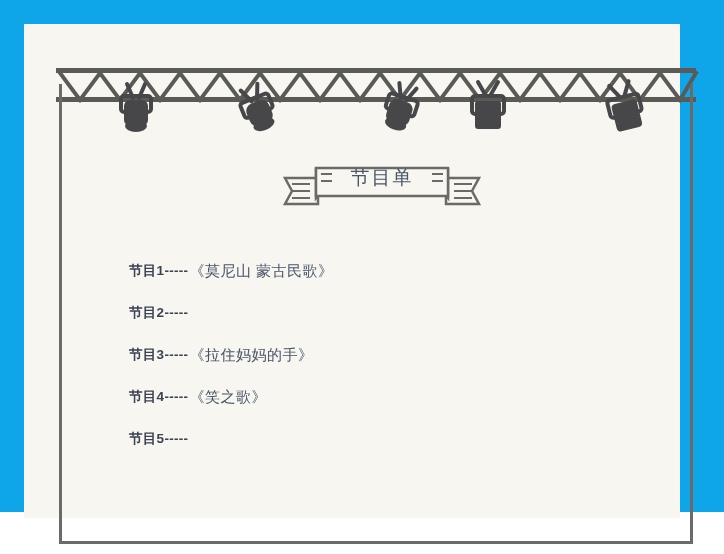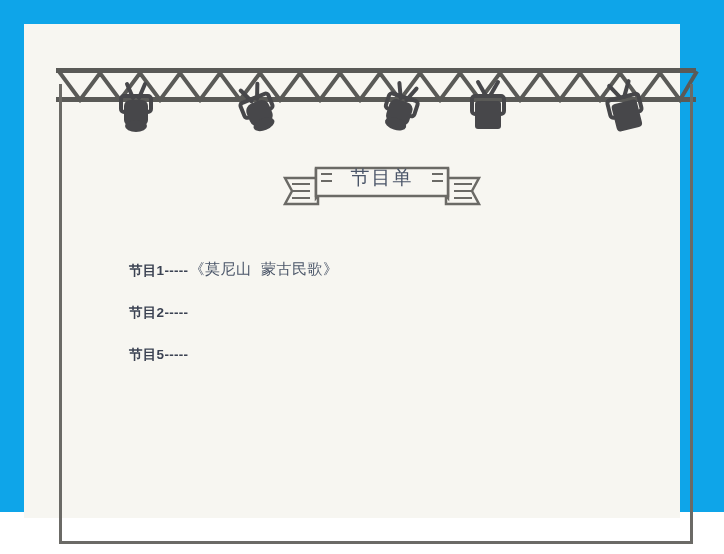--- a/index.html
+++ b/index.html
@@ -95,21 +95,21 @@
     align-items: flex-start;
   }
   .program-label {
     font-family: "Liberation Sans", sans-serif;
     font-size: 13.5px;
     font-weight: bold;
     color: #3b4252;
     letter-spacing: 0.3px;
   }
   .program-title {
-    font-family: Liberation Mono, monospace;
+    font-family: Liberation Sans, sans-serif;
     font-size: 15px;
     color: #4a5568;
     margin-left: 1px;
     letter-spacing: 0.5px;
   }
 </style>
 </head>
 <body>
 
 <div id="page">
@@ -219,21 +219,29 @@
 
       <div class="program-row">
         <span class="program-label">节目1-----</span>
         <span class="program-title">《莫尼山 蒙古民歌》</span>
       </div>
 
       <div class="program-row">
         <span class="program-label">节目2-----</span>
       </div>
 
-
+      <div class="program-row">
+        <span class="program-label">节目3-----</span>
+        <span class="program-title">《拉住妈妈的手》</span>
+      </div>
+
+      <div class="program-row">
+        <span class="program-label">节目4-----</span>
+        <span class="program-title">《笑之歌》</span>
+      </div>
 
       <div class="program-row">
         <span class="program-label">节目5-----</span>
       </div>
 
 
     </div>
 
   </div>
 </div>

